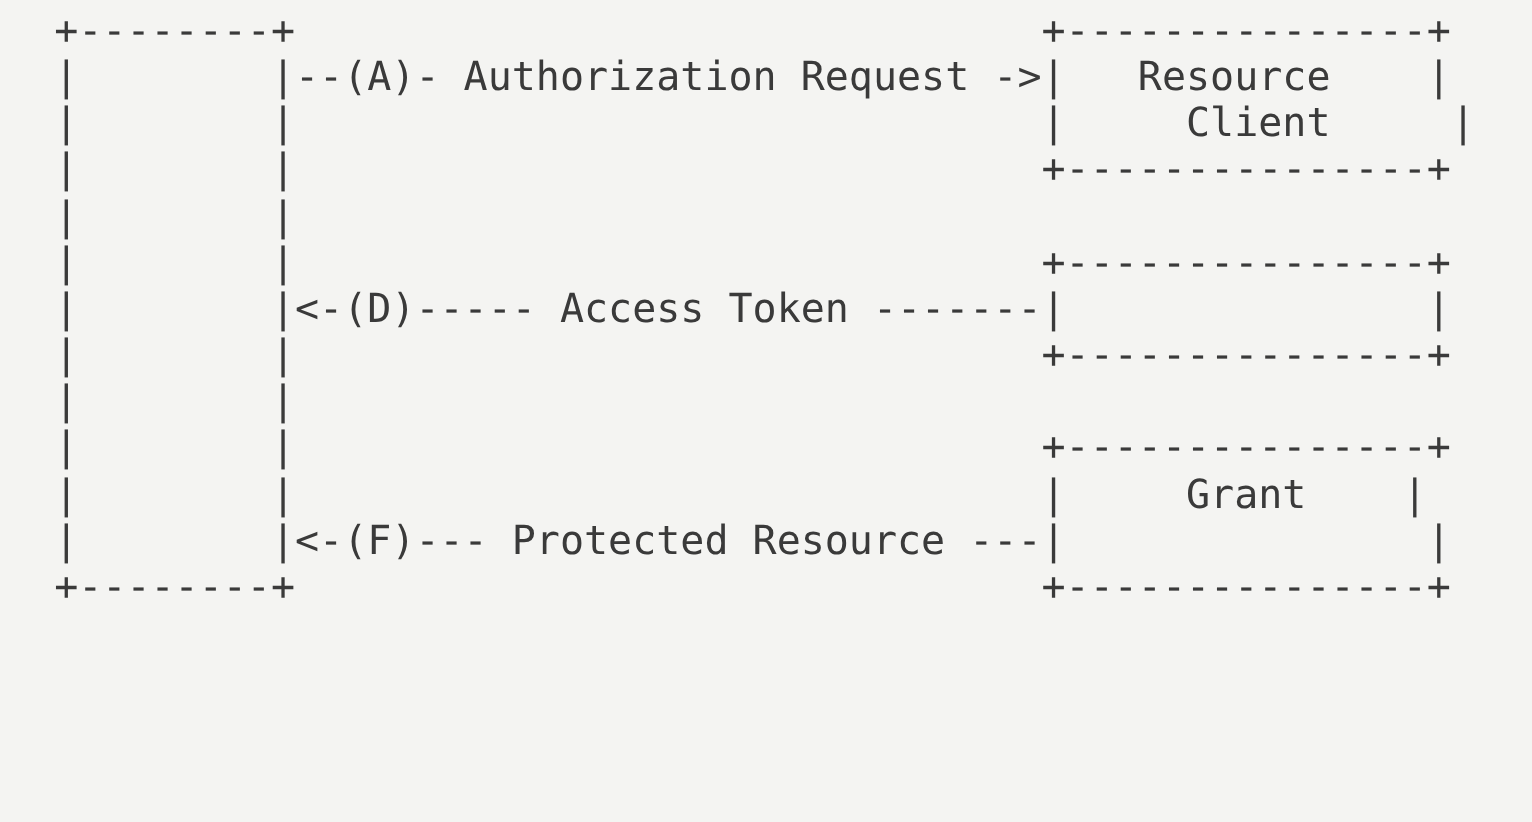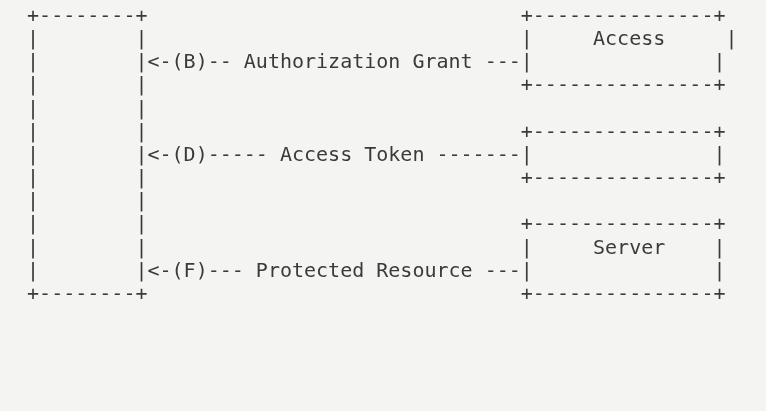--- a/index.html
+++ b/index.html
@@ -27,25 +27,25 @@
     white-space: pre;
     color: #3a3a3a;
     letter-spacing: 0;
   }
 </style>
 </head>
 <body style="background: rgb(244, 244, 242);">
 
 <div class="ascii-canvas">
   <div class="ascii-line">  +--------+                               +---------------+</div>
-  <div class="ascii-line">  |        |                               |     Access     |</div>
-  <div class="ascii-line">  |        |&lt;-(B)-- Authorization Grant ---|               |</div>
+  <div class="ascii-line">  |        |--(A)- Authorization Request -&gt;|   Resource    |</div>
+  <div class="ascii-line">  |        |                               |     Client     |</div>
   <div class="ascii-line">  |        |                               +---------------+</div>
   <div class="ascii-line">  |        |</div>
   <div class="ascii-line">  |        |                               +---------------+</div>
   <div class="ascii-line">  |        |&lt;-(D)----- Access Token -------|               |</div>
   <div class="ascii-line">  |        |                               +---------------+</div>
   <div class="ascii-line">  |        |</div>
   <div class="ascii-line">  |        |                               +---------------+</div>
-  <div class="ascii-line">  |        |                               |     Server    |</div>
+  <div class="ascii-line">  |        |                               |     Grant    |</div>
   <div class="ascii-line">  |        |&lt;-(F)--- Protected Resource ---|               |</div>
   <div class="ascii-line">  +--------+                               +---------------+</div>
 </div>
 
 </body></html>

